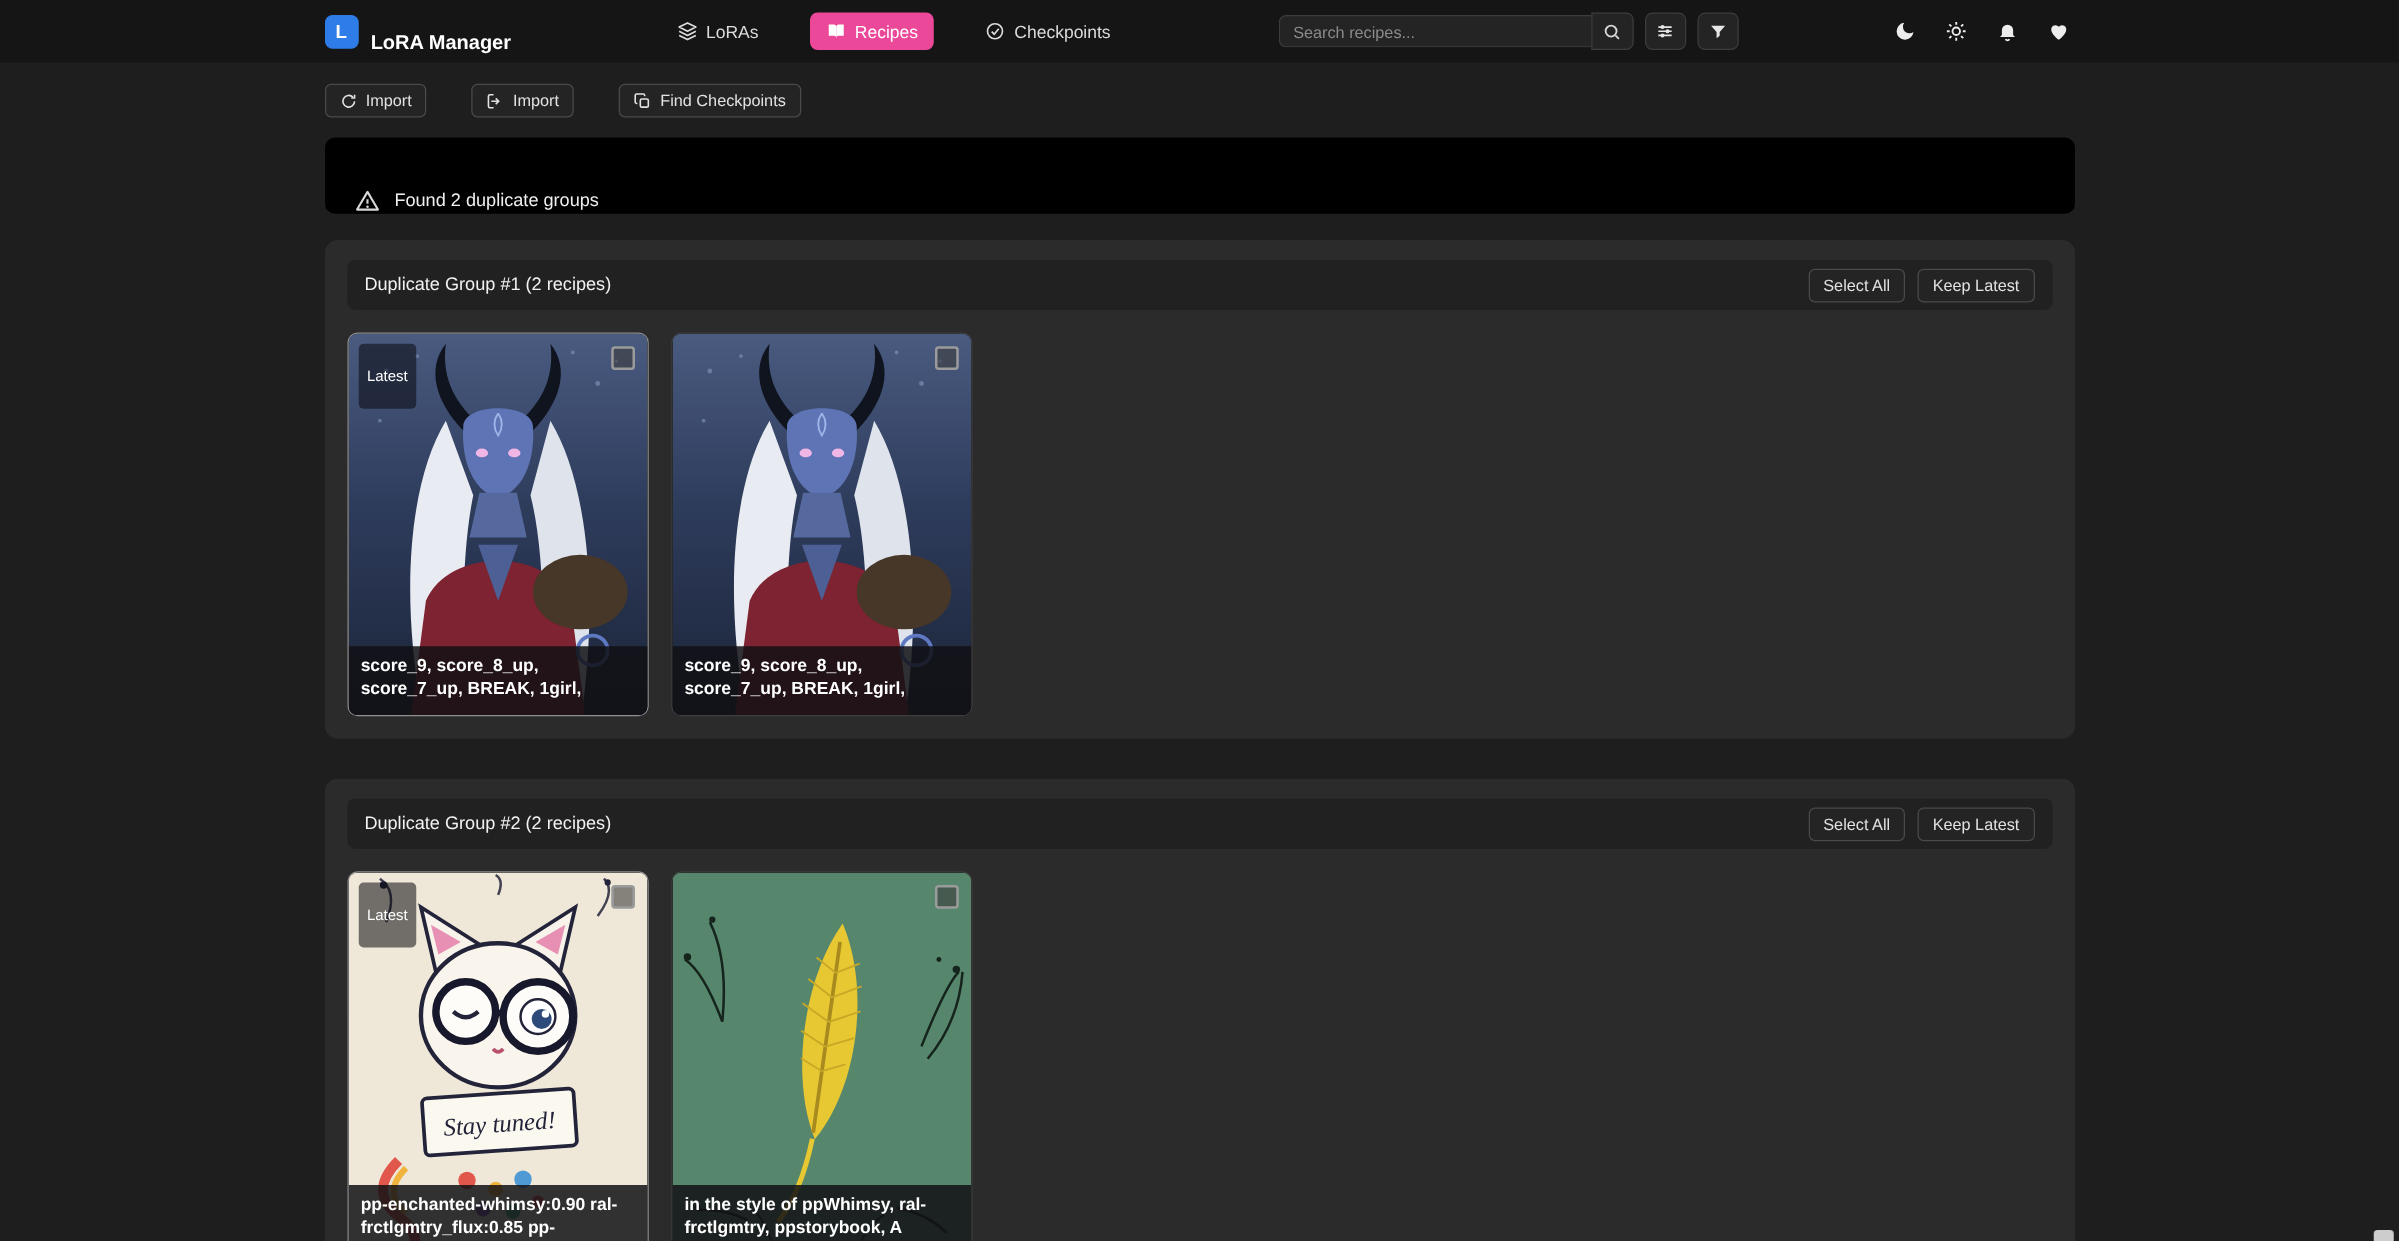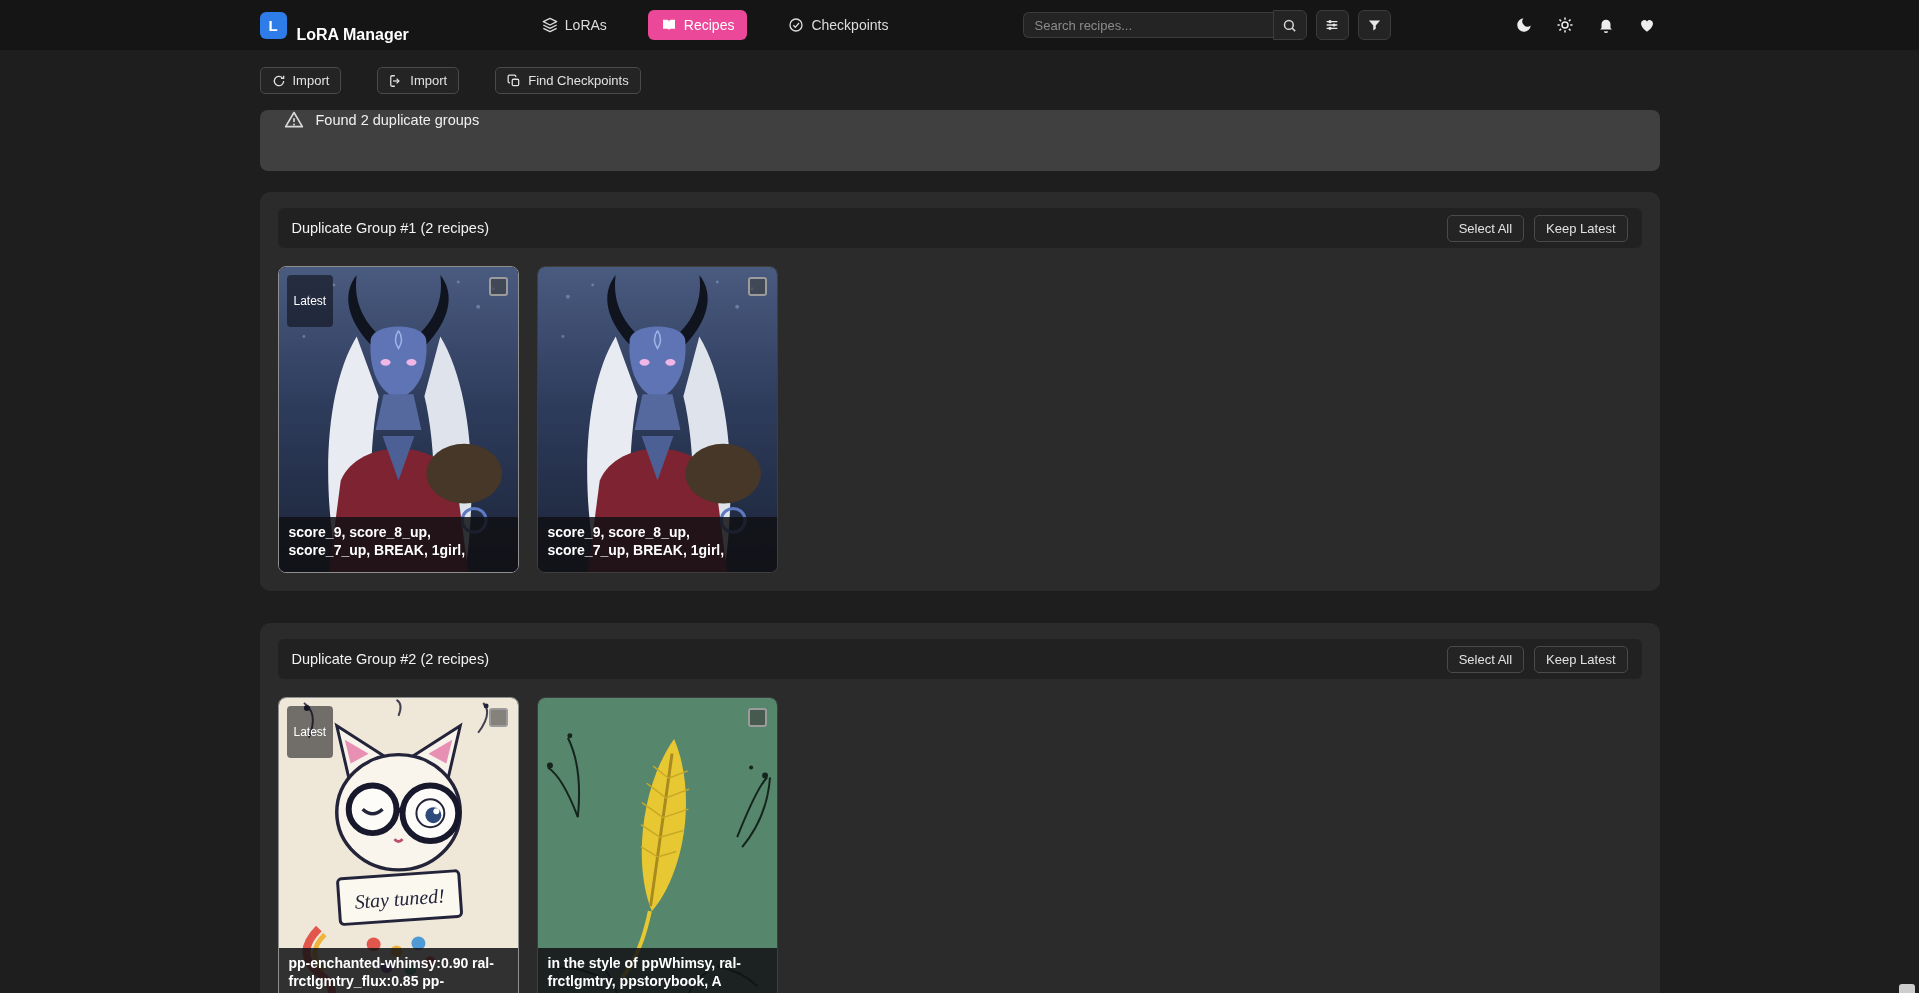--- a/index.html
+++ b/index.html
@@ -37,22 +37,22 @@
   .nav-icon-btn { background: none; border: none; color: #ededed; width: 26px; height: 26px;
                   display: flex; align-items: center; justify-content: center; cursor: pointer; }
 
   
   .container { width: 1400px; margin: 0 auto; }
   .toolbar { display: flex; align-items: center; gap: 36px; margin-top: 17px; }
   .btn { display: inline-flex; align-items: center; gap: 7px; background: #242424;
          border: 1px solid #4a4a4a; color: #e2e2e2; font-size: 13px; padding: 5px 11px;
          border-radius: 5px; cursor: pointer; }
 
-  .alert { margin-top: 16px; background: #404040; border-radius: 8px; height: 61px;
-           display: flex; align-items: flex-start; padding: 0 24px; }
+  .alert { margin-top: 16px; background: #000000; border-radius: 8px; height: 61px;
+           display: flex; align-items: flex-end; padding: 0 24px; }
   .alert-left { display: flex; align-items: center; }
   .alert-msg { font-size: 14.5px; color: #f0f0f0; margin-left: 12px; }
   .alert-right { margin-left: auto; display: flex; align-items: center; gap: 10px; }
   .muted { color: #8a8a8a; font-size: 13.5px; }
   .count-input { width: 100px; height: 27px; background: #1f1f1f; border: 1px solid #454545;
                  border-radius: 4px; color: #9a9a9a; text-align: center; font-size: 13px; outline: none; }
   .close-btn { background: none; border: none; color: #dcdcdc; margin-left: 12px; cursor: pointer;
                width: 26px; height: 26px; display: flex; align-items: center; justify-content: center; }
 
   .group { margin-top: 21px; background: #2b2b2b; border-radius: 10px; padding: 16px 18px 18px; }

